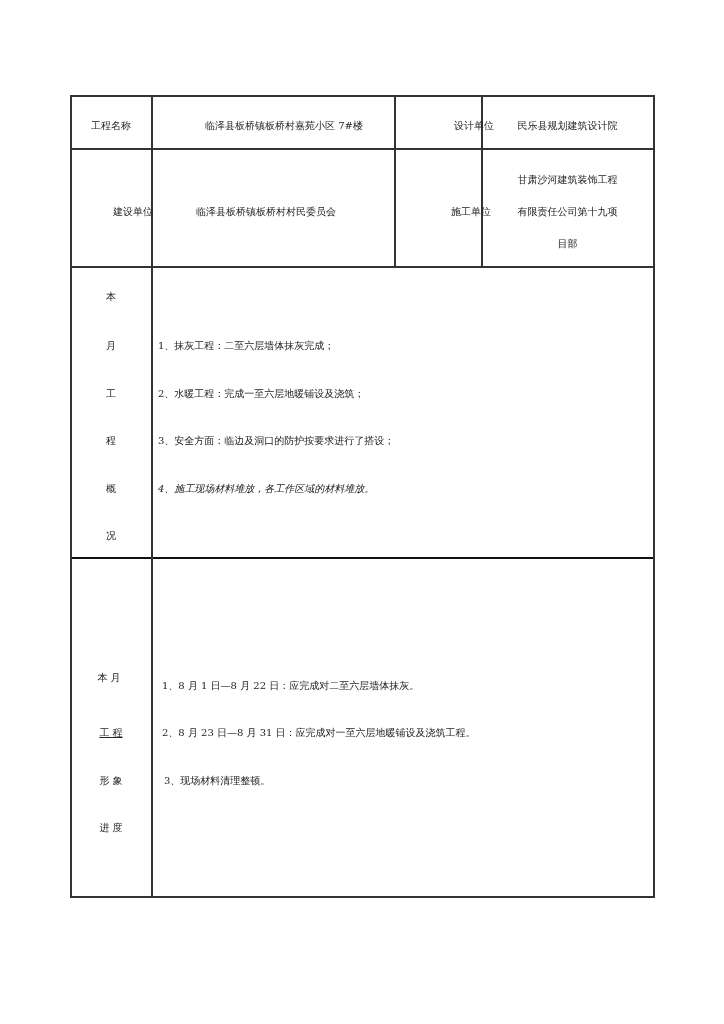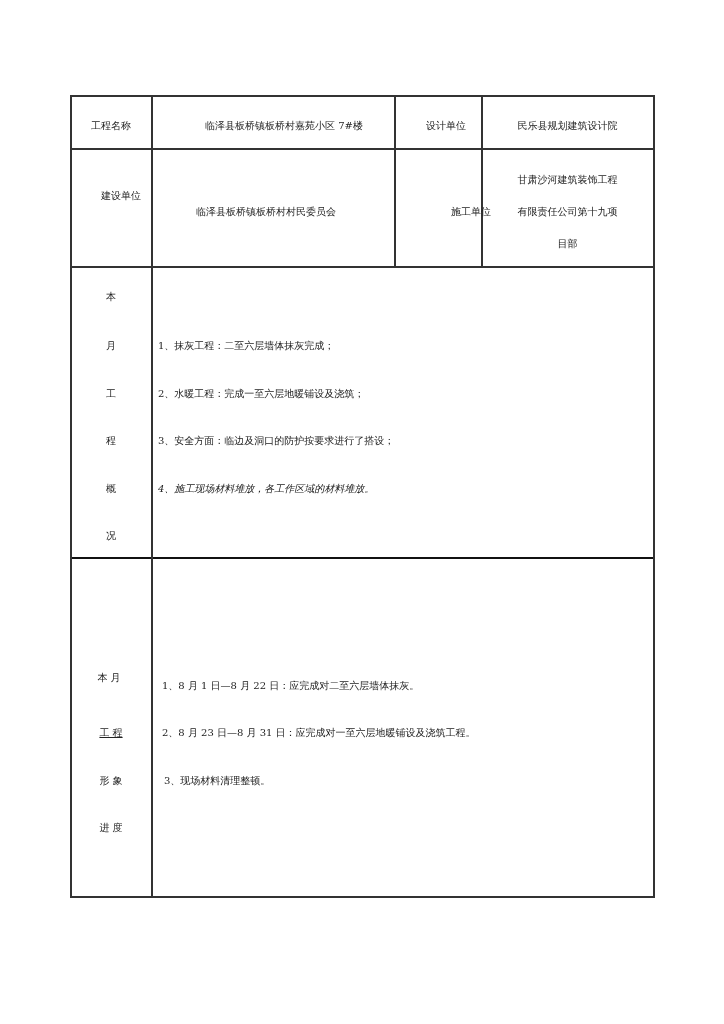--- a/index.html
+++ b/index.html
@@ -24,24 +24,24 @@
   <div class="hline" style="left:70px; top:896px; width:585px;"></div>
 
   <div class="vline" style="left:70px; top:95px; height:803px;"></div>
   <div class="vline" style="left:151px; top:95px; height:803px;"></div>
   <div class="vline" style="left:394px; top:95px; height:173px;"></div>
   <div class="vline" style="left:481px; top:95px; height:173px;"></div>
   <div class="vline" style="left:653px; top:95px; height:803px;"></div>
 
   <div class="txt center" style="left:71px; width:80px; top:119px;">工程名称</div>
   <div class="txt center" style="left:152px; width:216px; top:119px;margin-left:24px;">临泽县板桥镇板桥村嘉苑小区 7#楼</div>
-  <div class="txt center" style="left:395px; width:102px; top:119px;">设计单位</div>
+  <div class="txt center" style="left:395px; width:102px; top:119px;padding-left:28px;">设计单位</div>
   <div class="txt center" style="left:482px; width:171px; top:119px;">民乐县规划建筑设计院</div>
 
-  <div class="txt center" style="left:71px; width:100px; top:189px;">建设单位</div>
+  <div class="txt center" style="left:71px; width:100px; top:205px;padding-left:12px;">建设单位</div>
   <div class="txt center" style="left:152px; width:228px; top:205px;">临泽县板桥镇板桥村村民委员会</div>
   <div class="txt center" style="left:395px; width:86px; top:205px;padding-left:33px;">施工单位</div>
   <div class="txt center" style="left:482px; width:171px; top:173px;">甘肃沙河建筑装饰工程</div>
   <div class="txt center" style="left:482px; width:171px; top:205px;">有限责任公司第十九项</div>
   <div class="txt center" style="left:482px; width:171px; top:237px;">目部</div>
 
   <div class="txt center" style="left:71px; width:80px; top:290px;">本</div>
   <div class="txt center" style="left:71px; width:80px; top:339px;">月</div>
   <div class="txt center" style="left:71px; width:80px; top:387px;">工</div>
   <div class="txt center" style="left:71px; width:80px; top:434px;">程</div>

